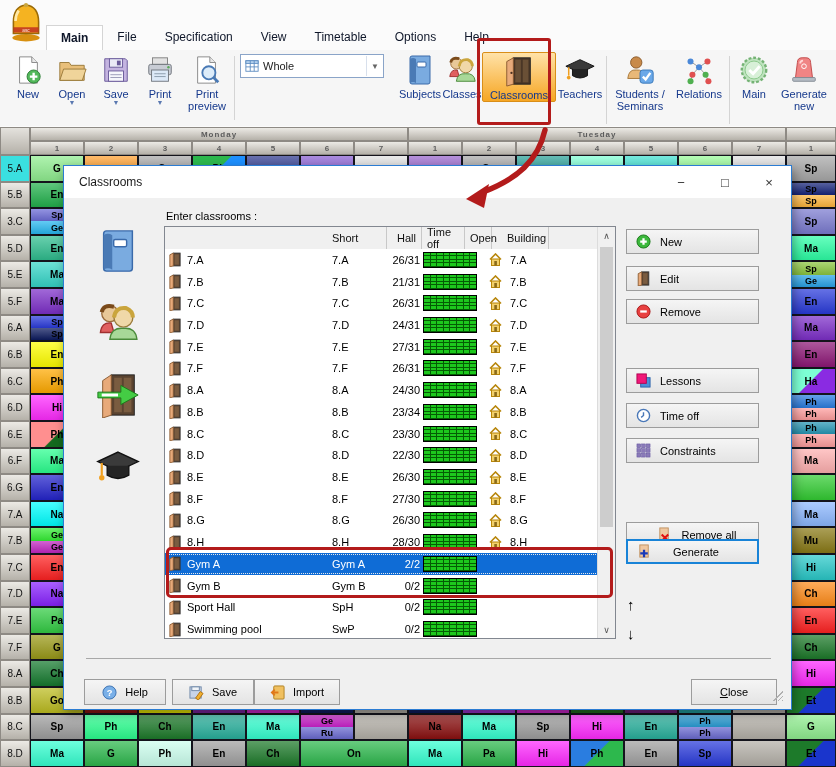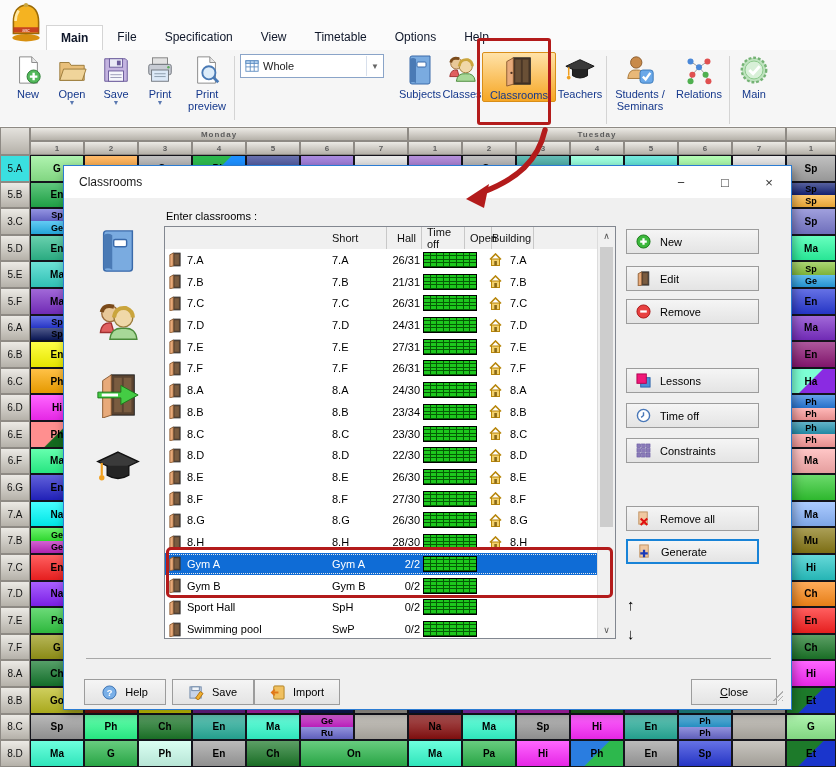--- a/index.html
+++ b/index.html
@@ -68,21 +68,21 @@
   .type .icon svg{width:13px;height:13px;}
   .type{padding-left:20px;}
   .scol{position:absolute;right:0;top:0;width:17px;height:411px;background:#f0f0f0;border-left:1px solid #dcdcdc;}
   .sbtn{position:absolute;left:0;width:17px;height:17px;display:flex;align-items:center;justify-content:center;font-size:9px;color:#555;}
   .sthumb{position:absolute;left:2px;top:20px;width:13px;height:280px;background:#cdcdcd;}
   
   .btn{position:absolute;left:562px;width:133px;height:25px;background:linear-gradient(#f5f5f5,#e4e4e4);
     border:1px solid #9c9c9c;box-sizing:border-box;display:flex;align-items:center;font-size:11px;color:#000;}
   .btn .icon{margin:0 9px 0 9px;display:flex;}
   .btn .icon svg{width:15px;height:15px;}
-  .btn.focus{border:2px solid #1883d7;}
+  .btn.focus{border:2px solid #1883d7;gap:12px;}
   .updown{position:absolute;font-size:15px;font-weight:bold;color:#000;}
   .hr{position:absolute;left:22px;top:492px;width:685px;height:1px;background:#a8a8a8;}
   .bbtn{position:absolute;top:513px;height:26px;background:linear-gradient(#f5f5f5,#e4e4e4);
     border:1px solid #9c9c9c;box-sizing:border-box;display:flex;align-items:center;justify-content:center;
     font-size:11px;color:#000;gap:8px;}
   .bbtn .icon svg{width:15px;height:15px;}
   .grip{position:absolute;right:8px;bottom:8px;width:10px;height:10px;
     background:linear-gradient(135deg,transparent 0 50%,#b0b0b0 50% 57%,transparent 57% 72%,#b0b0b0 72% 79%,transparent 79% 93%,#b0b0b0 93%);}
   
   .ann{position:absolute;border:3px solid #b31b1b;box-sizing:border-box;z-index:40;}
@@ -272,20 +272,31 @@
           <div class="vsep" style="height: 68px;"></div>
           <div class="ebtn" style="width: 44px;">
             <span class="icon">
               <svg viewBox="0 0 34 34">
                 <circle cx="17" cy="17" r="13" fill="#bfe3bf" stroke="#74b274" stroke-width="2.5" stroke-dasharray="3 2"></circle>
                 <circle cx="17" cy="17" r="9.5" fill="#d8f0d8" stroke="#8ac88a"></circle>
                 <path d="M12 17 L16 21 L23 13" stroke="#fff" stroke-width="3" fill="none"></path>
               </svg>
             </span>
             <div class="lbl">Main</div>
+          </div>
+          <div class="ebtn" style="width: 56px;">
+            <span class="icon">
+              <svg viewBox="0 0 34 34">
+                <path d="M10 9 Q10 4 15 4 L19 4 Q24 4 24 9 L26 25 L8 25 Z" fill="#f08484" stroke="#c04848"></path>
+                <path d="M13 10 Q13 7 16 7" stroke="#ffd6d6" stroke-width="2" fill="none"></path>
+                <circle cx="17" cy="13" r="2.5" fill="none" stroke="#fff"></circle>
+                <rect x="5" y="25" width="24" height="4" rx="1" fill="#b4bcc4" stroke="#848c94"></rect>
+              </svg>
+            </span>
+            <div class="lbl">Generate new</div>
           </div>
           <div class="ebtn" style="width: 22px;"></div>
         </div>
     </div>
   </div>
 
   <div class="tt" id="tt">
       <div class="corner"></div>
       <div class="dayband" style="left: 30px; width: 378px;">Monday</div>
       <div class="numcell" style="left: 30px; width: 54px;">1</div>
@@ -791,21 +802,21 @@
               <circle cx="5" cy="25" r="2" fill="#f0a020"></circle>
             </svg>
           </span></div>
       </div>
     <div class="listbox">
       <div class="lheader" id="lheader">
           <div class="hcell" style="left: 162px; width: 60px;">Short</div>
           <div class="hcell r" style="left: 222px; width: 35px;">Hall</div>
           <div class="hcell" style="left: 257px; width: 43px;">Time off</div>
           <div class="hcell" style="left: 300px; width: 27px;">Open</div>
-          <div class="hcell" style="left: 322px; width: 47px;">Building</div>
+          <div class="hcell" style="left: 337px; width: 47px;">Building</div>
           <div class="hcell" style="left: 374px; width: 60px;"></div>
         </div>
       <div class="lbody" id="lbody">
           <div class="trow" style="top: 0px;">
             <div class="c" style="left: 0px; width: 162px;">
               <span class="icon">
                 <svg viewBox="0 0 14 17">
                   <rect x="5" y="1" width="8" height="15" fill="#5a4330" stroke="#333"></rect>
                   <rect x="6.5" y="2.5" width="5" height="12" fill="#7a5c40"></rect>
                   <path d="M5 1 L1 3 L1 17 L5 16 Z" fill="#e8aa7a" stroke="#8a5a30"></path>
@@ -1335,21 +1346,21 @@
                 <rect x="6" y="6" width="4" height="4"></rect>
                 <rect x="11" y="6" width="4" height="4"></rect>
                 <rect x="1" y="11" width="4" height="4"></rect>
                 <rect x="6" y="11" width="4" height="4"></rect>
                 <rect x="11" y="11" width="4" height="4"></rect>
               </g>
             </svg>
           </span>
           <span>Constraints</span>
         </div>
-        <div class="btn" style="top: 340px;">
+        <div class="btn" style="top: 356px; justify-content: center;">
           <span class="icon">
             <svg viewBox="0 0 16 16">
               <rect x="3" y="1" width="9" height="13" fill="#f0c8a0" stroke="#c09060"></rect>
               <path d="M5 8 L12 15 M12 8 L5 15" stroke="#e01010" stroke-width="2.2"></path>
             </svg>
           </span>
           <span>Remove all</span>
         </div>
         <div class="btn focus" style="top: 373px;">
           <span class="icon">

